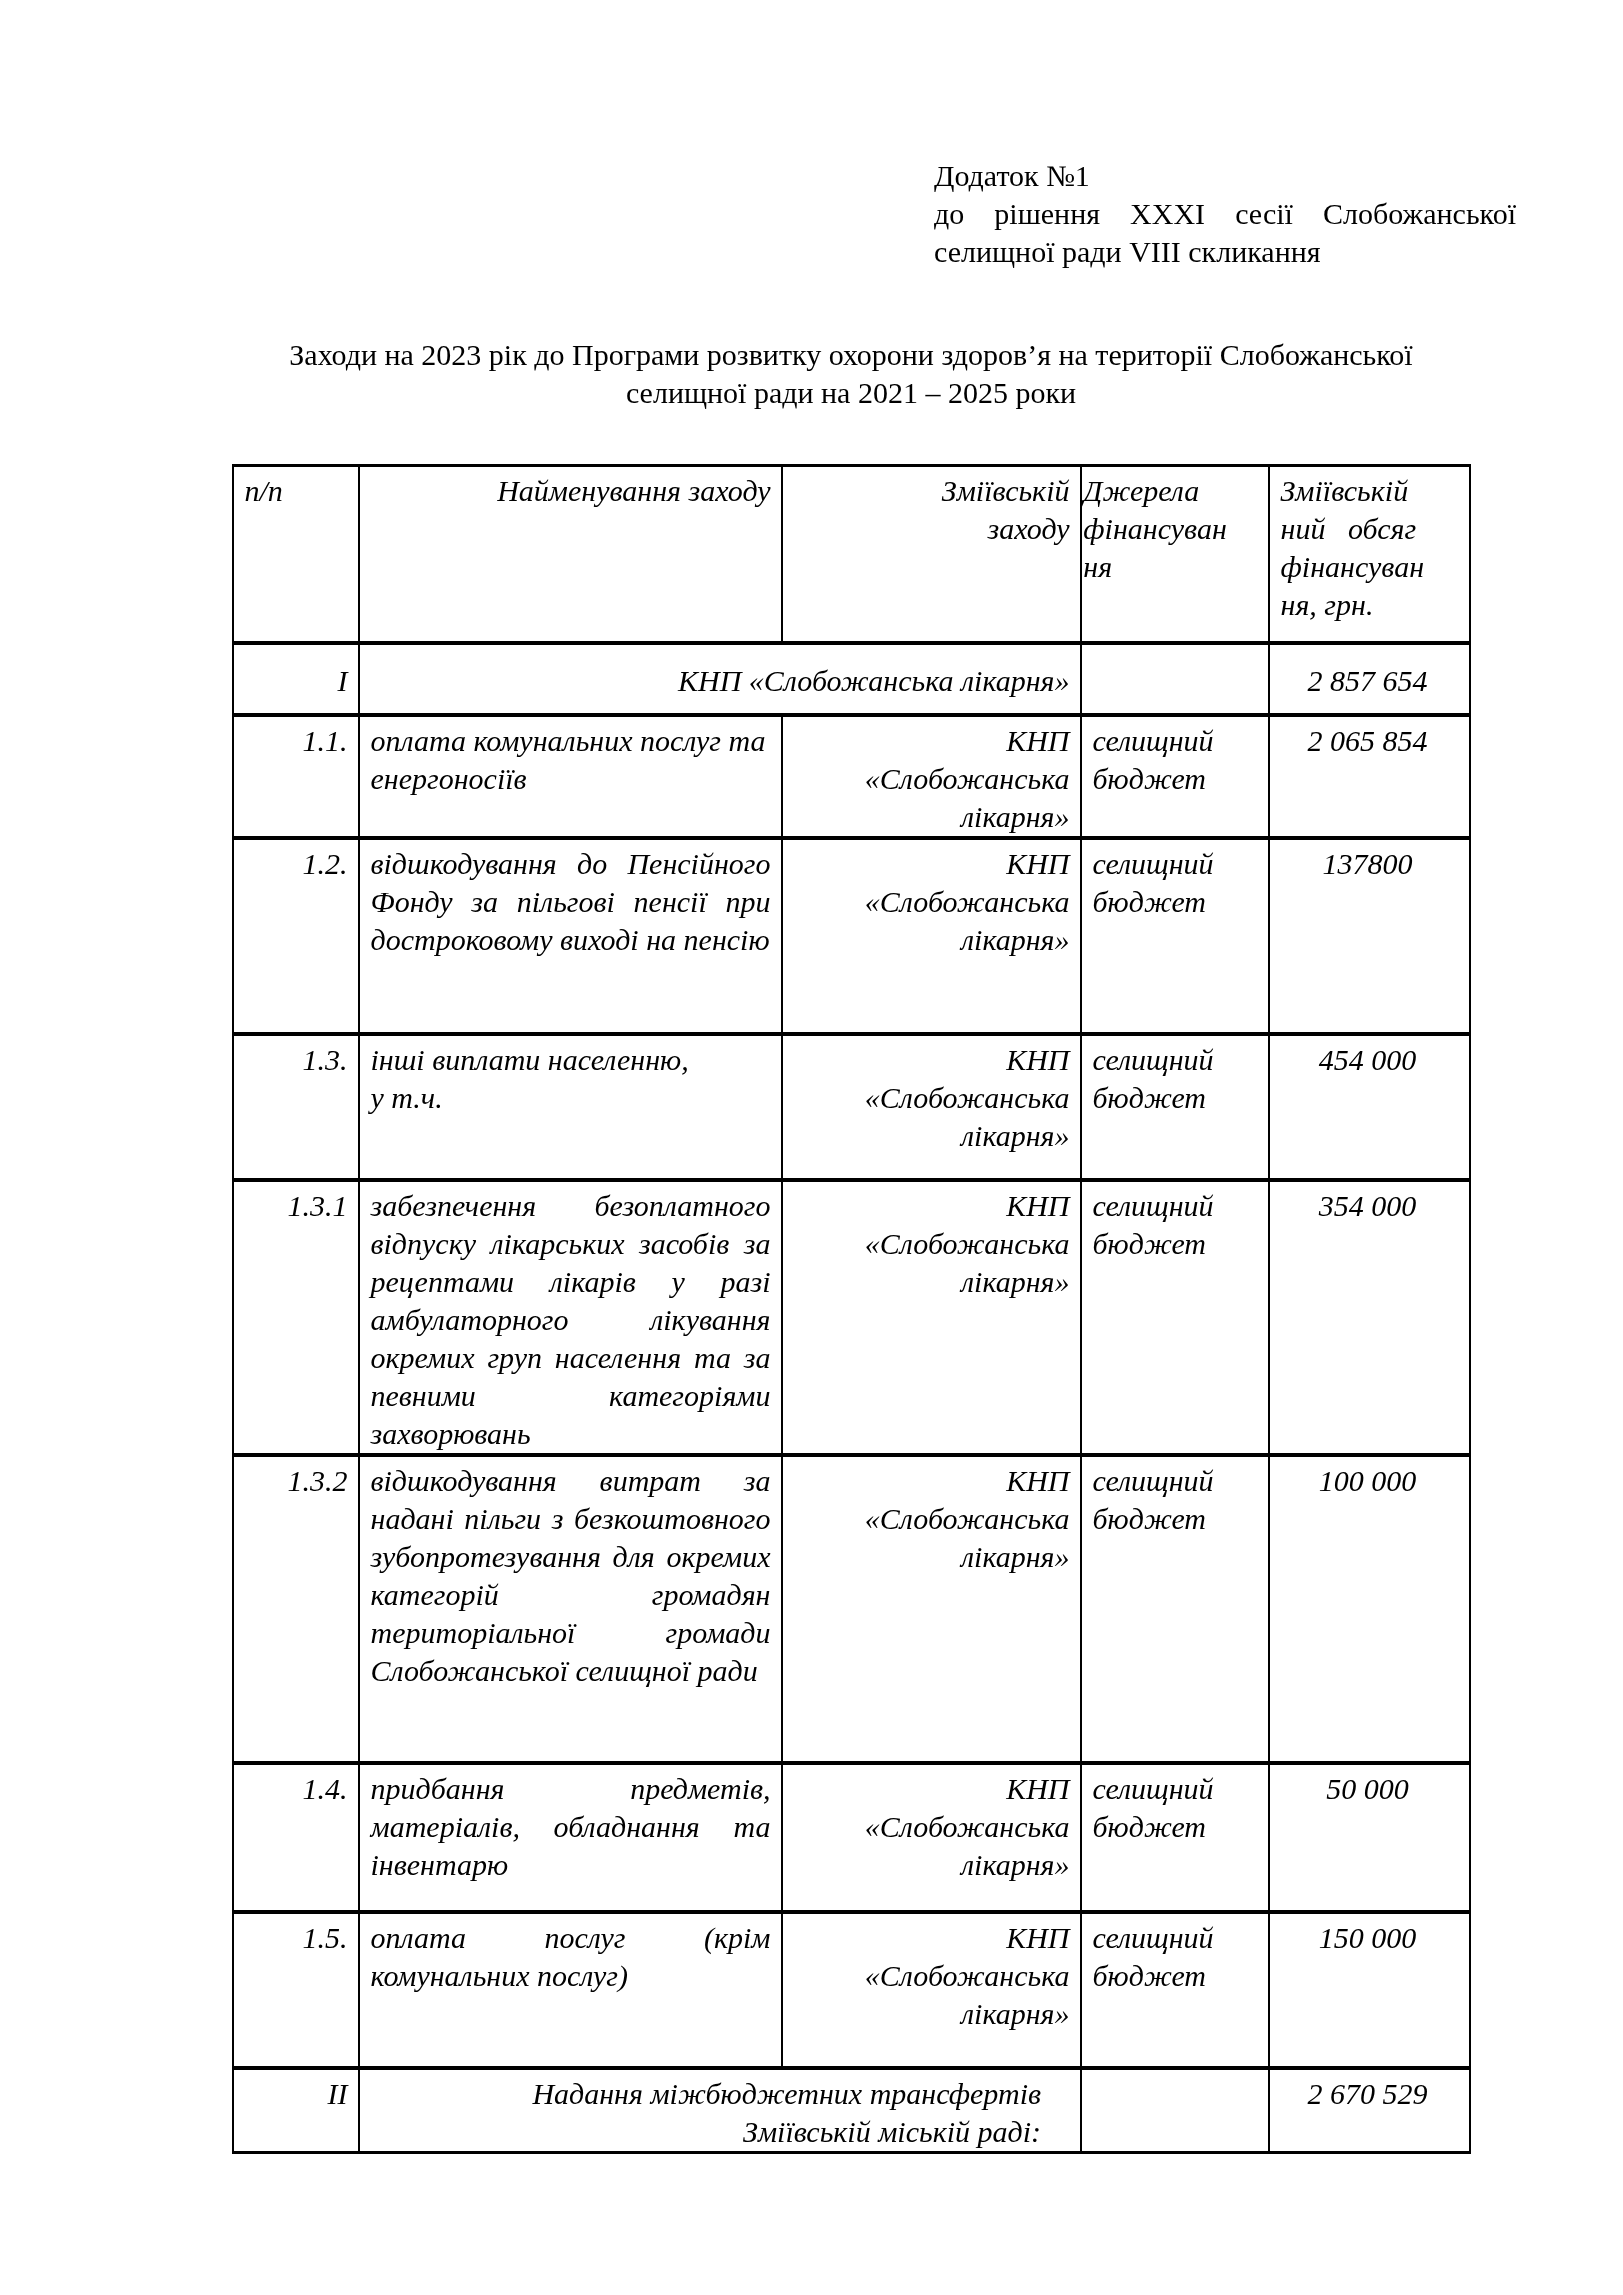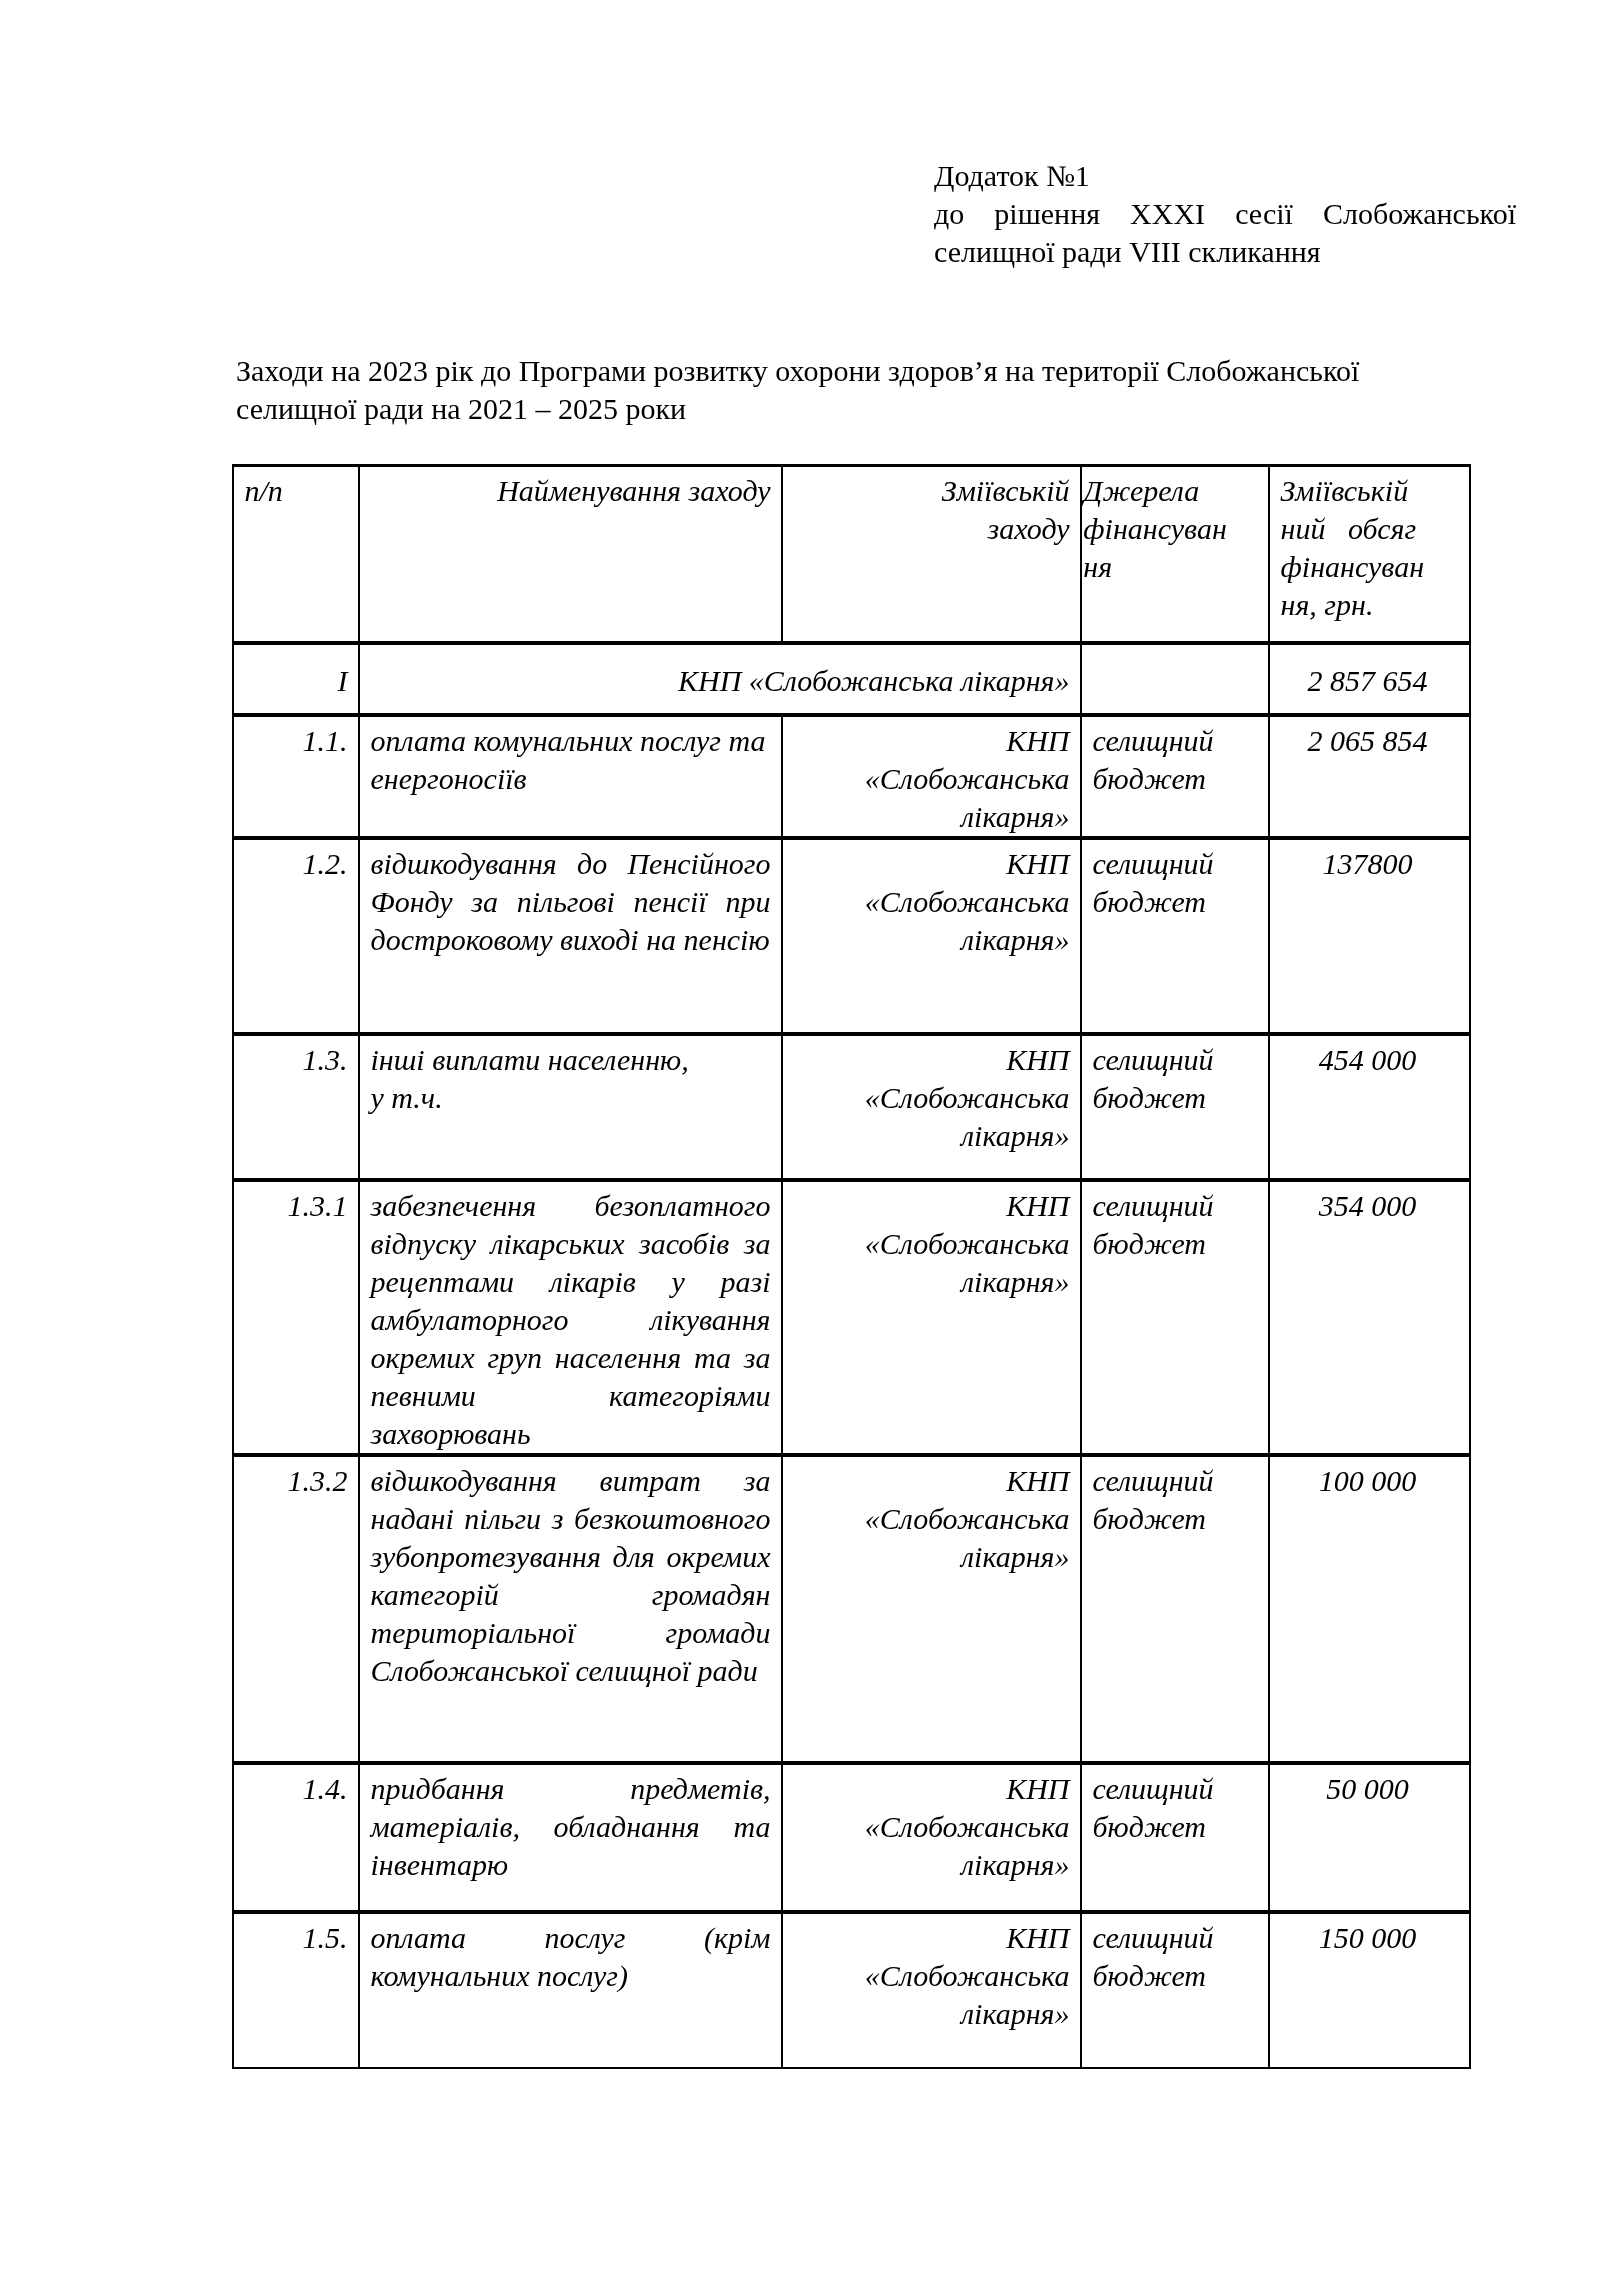--- a/index.html
+++ b/index.html
@@ -8,22 +8,22 @@
     font-family: "Liberation Serif", "DejaVu Serif", serif;
     color: #000000;
   }
   .appendix {
     position: absolute; left: 934px; top: 157px; width: 589px;
     font-size: 30px; line-height: 38px;
   }
   .appendix div { white-space: nowrap; }
   .appendix .justify { text-align: justify; text-align-last: justify; width: 582px; }
   .title {
-    position: absolute; left: 236px; top: 352px; width: 1230px;
-    text-align: left; font-size: 30px; line-height: 38px;
+    position: absolute; left: 236px; top: 336px; width: 1230px;
+    text-align: center; font-size: 30px; line-height: 38px;
   }
   table.main {
     position: absolute; left: 232px; top: 464px; width: 1237px;
     border-collapse: collapse; table-layout: fixed;
     font-size: 30px; line-height: 38px; font-style: italic;
   }
   table.main td {
     border: 2px solid #000; vertical-align: top; padding: 5.2px 10.5px 0 10.5px;
     overflow: hidden;
   }
@@ -187,15 +187,21 @@
       <div>«Слобожанська</div>
       <div>лікарня»</div>
     </td>
     <td>
       <div>селищний</div>
       <div>бюджет</div>
     </td>
     <td class="num-cell">150 000</td>
   </tr>
 
+  <tr class="thick-top last" style="height:83px">
+    <td class="c">II</td>
+    <td class="c" colspan="2" style="padding-left:39px;padding-right:39px">Надання міжбюджетних трансфертів Зміївській міській раді:</td>
+    <td></td>
+    <td class="num-cell">2 670 529</td>
+  </tr>
 </tbody>
   </table>
 
 
 </body></html>

